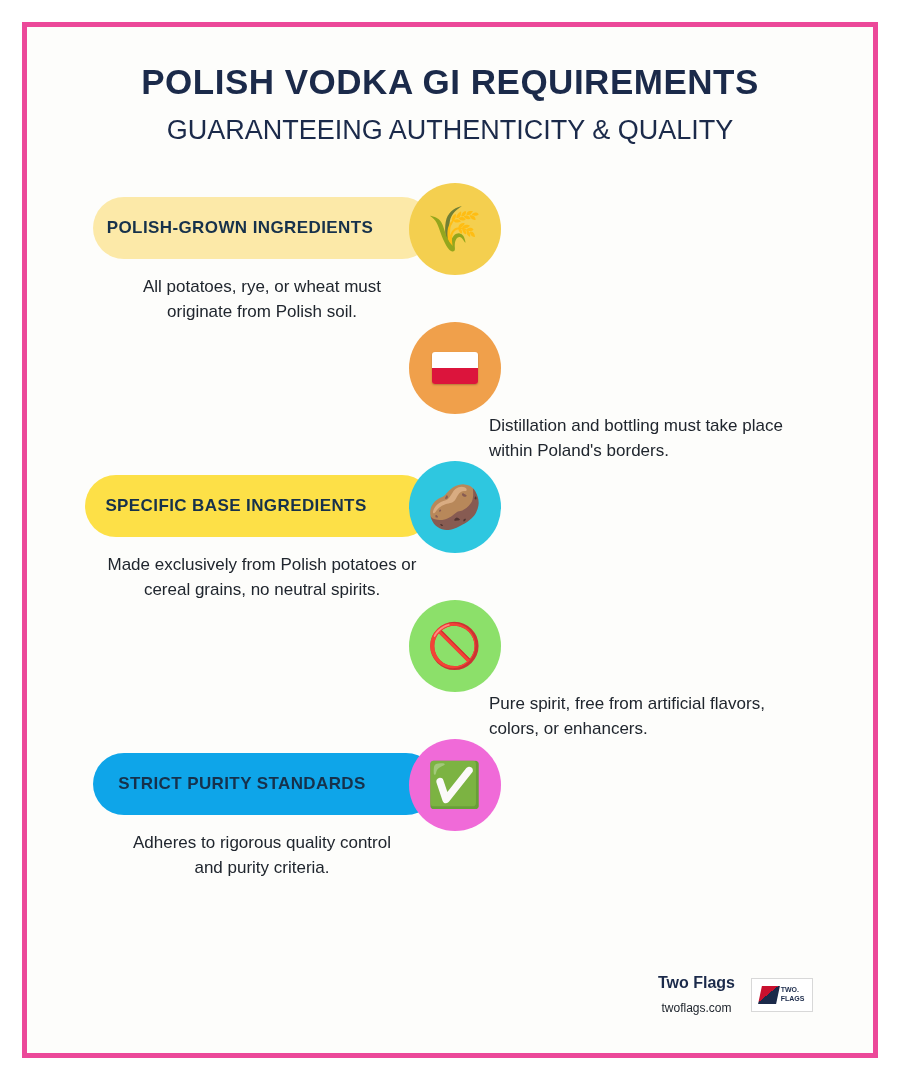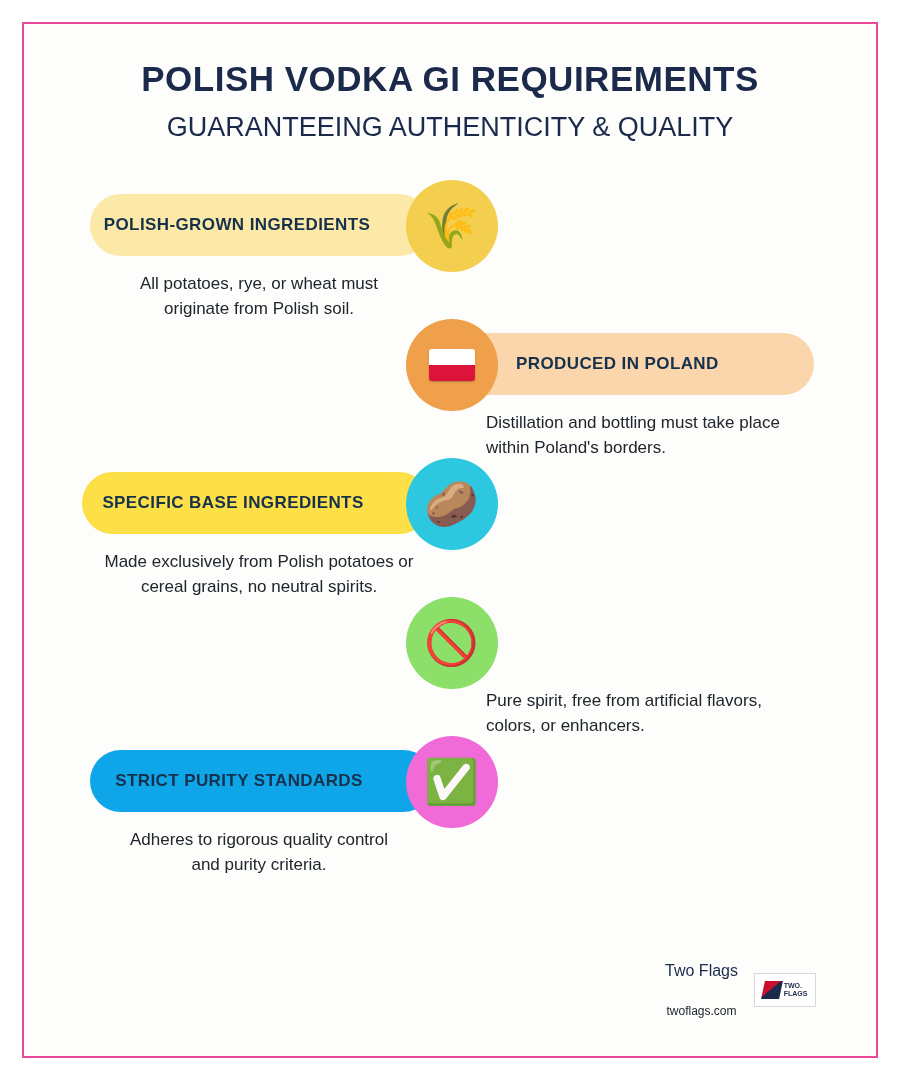--- a/index.html
+++ b/index.html
@@ -13,21 +13,21 @@
     font-family: "Liberation Sans", sans-serif;
     overflow: hidden;
   }
   .poster {
     position: absolute;
     left: 22px;
     top: 22px;
     width: 856px;
     height: 1036px;
     background: #fdfdfb;
-    border: 2px solid #ec4899;
+    border: 5px solid #ec4899;
     box-sizing: border-box;
   }
   .header {
     text-align: center;
     padding-top: 36px;
   }
   .title {
     font-size: 35px;
     font-weight: bold;
     letter-spacing: 0.5px;
@@ -131,23 +131,23 @@
     text-align: center;
     display: flex;
     align-items: center;
     gap: 16px;
   }
   .footer-text {
     text-align: center;
   }
   .brand {
     font-size: 16px;
-    font-weight: normal;
-    color: #1b2a4a;
-    margin-bottom: 24px;
+    font-weight: bold;
+    color: #1b2a4a;
+    margin-bottom: 9px;
   }
   .site {
     font-size: 12px;
     color: #20262e;
   }
   .logo {
     width: 62px;
     height: 34px;
     border: 1px solid #d8d8d8;
     background: #ffffff;
@@ -196,23 +196,20 @@
       <div class="pill" style="background:#fce9a8; width:340px;">
         <span class="pill-label">POLISH-GROWN INGREDIENTS</span>
       </div>
       <div class="circle" style="background:#f4cf4f;">
         <span>🌾</span>
       </div>
       <div class="desc">All potatoes, rye, or wheat must originate from Polish soil.</div>
     </div>
 
     <div class="row right" style="top:139px;">
-      <div class="pill" style="background:#fbd6ac;">
-        <span class="pill-label">PRODUCED IN POLAND</span>
-      </div>
       <div class="circle" style="background:#f0a04b;">
         <div class="flag-icon">
           <div class="flag-top"></div>
           <div class="flag-bottom"></div>
         </div>
       </div>
       <div class="desc">Distillation and bottling must take place within Poland's borders.</div>
     </div>
 
     <div class="row left" style="top:278px;">

